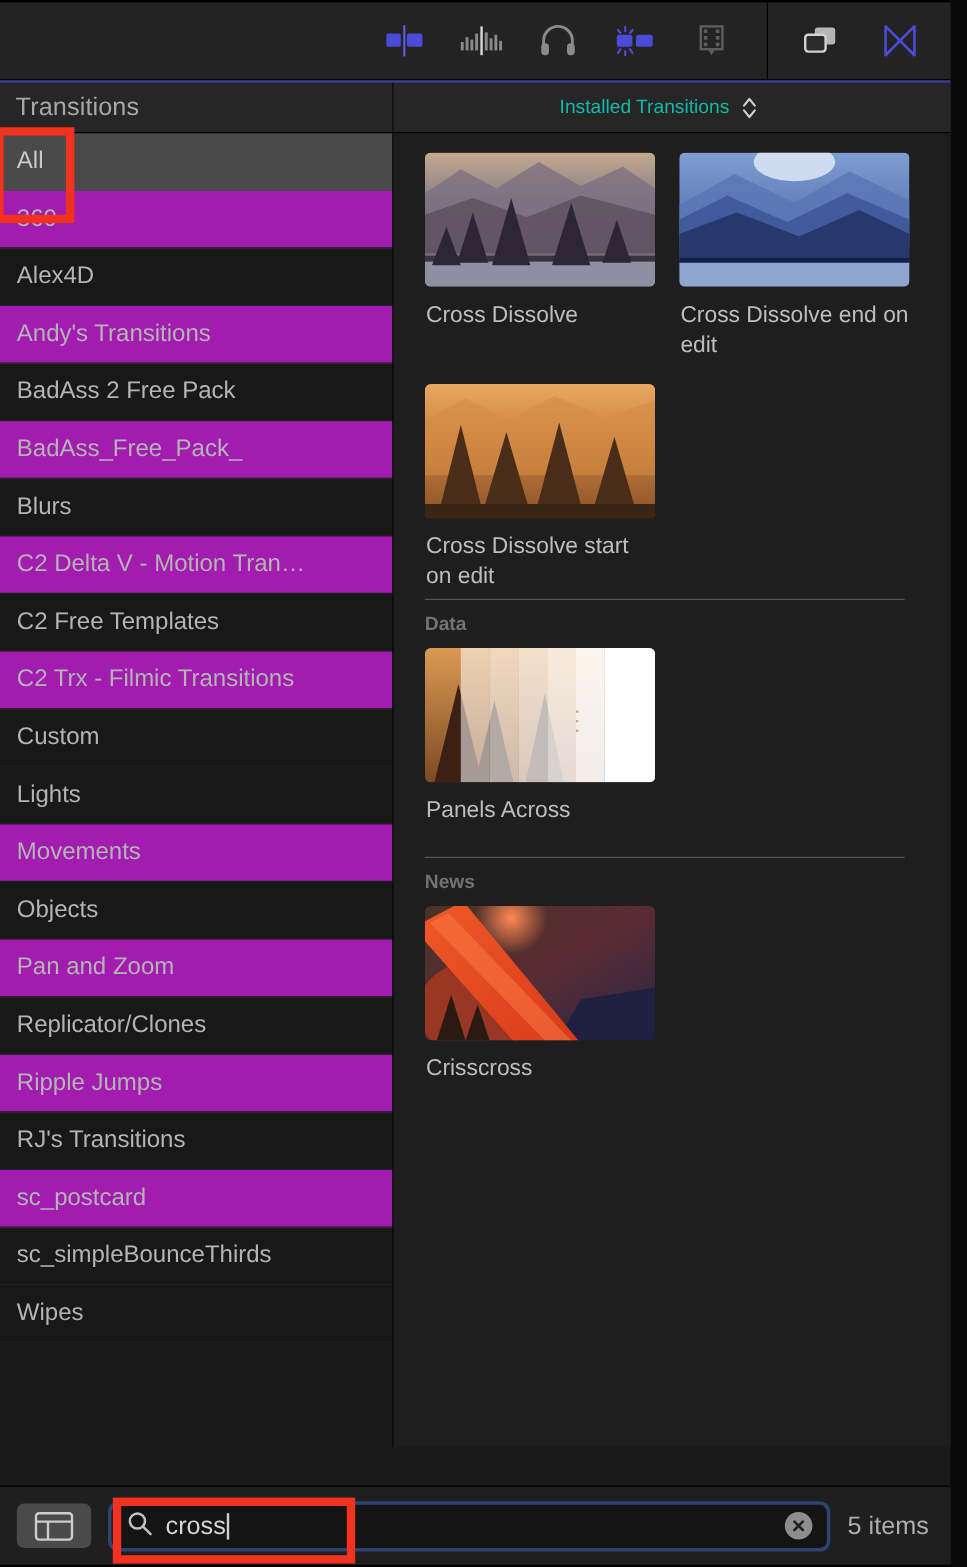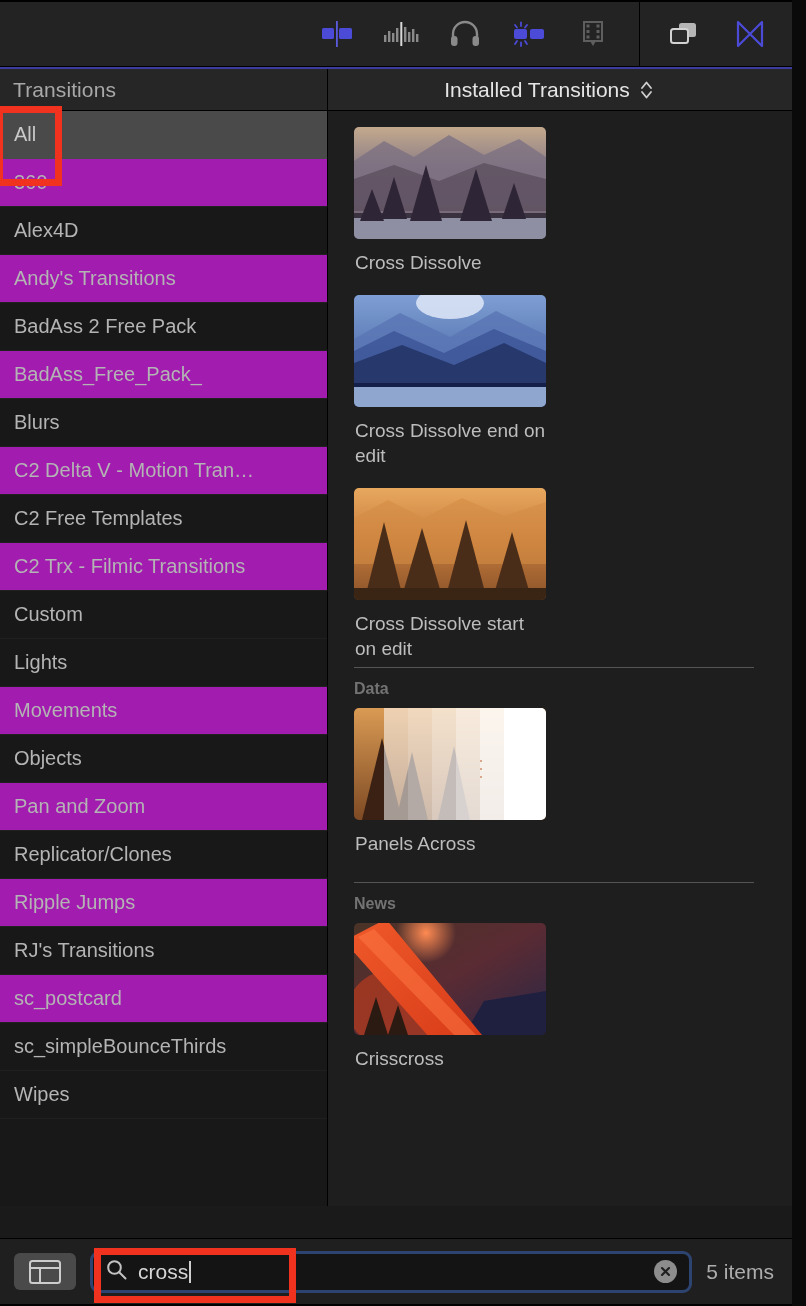--- a/index.html
+++ b/index.html
@@ -65,22 +65,22 @@
     gap: 9px;
     background: #262626;
     padding-right: 22px;
   }
   .ph-title {
     font-size: 21px;
     color: #a8a8a8;
     letter-spacing: 0.1px;
   }
   .ph-title-right {
-    font-size: 21px;
-    color: #e5e5e5;
+    font-size: 16px;
+    color: #14b8a6;
   }
   .sort-chevrons {
     display: flex; flex-direction: column; gap: 2px;
     align-items: center;
   }
 
   
   .body-row {
     flex: 1 1 auto;
     display: flex;
@@ -132,21 +132,20 @@
     font-size: 16px;
     font-weight: bold;
     color: #737373;
     padding: 12px 0 10px 26px;
   }
   .grid {
     display: flex;
     flex-wrap: wrap;
     padding-left: 26px;
     column-gap: 20px;
-    flex-direction: column;
   }
   .card {
     width: 192px;
     cursor: default;
   }
   .thumb {
     width: 192px; height: 112px;
     border-radius: 5px;
     overflow: hidden;
     position: relative;

